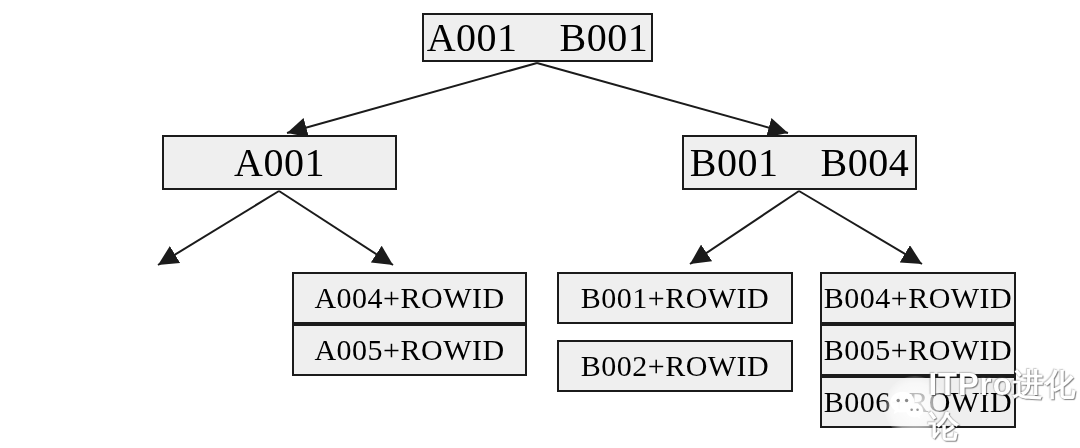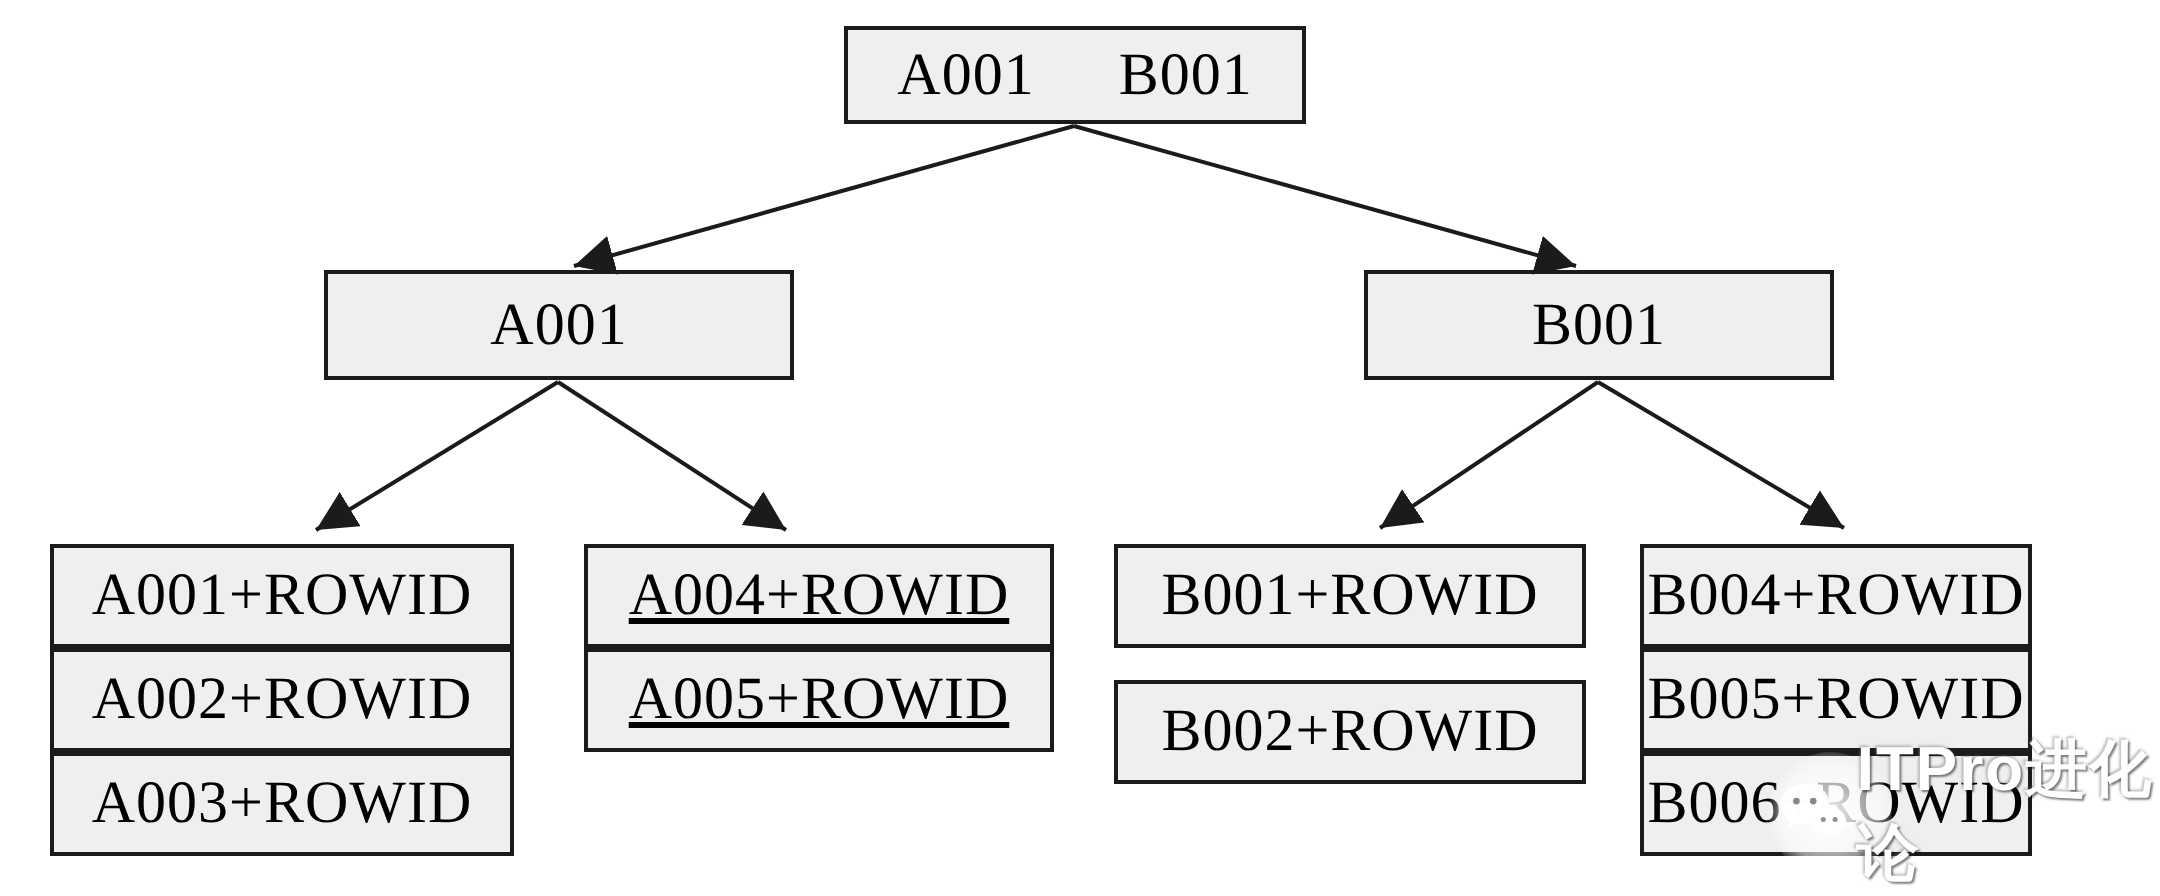--- a/index.html
+++ b/index.html
@@ -25,21 +25,21 @@
     background: #efefef;
     border: 2px solid #1b1b1b;
     display: flex;
     align-items: center;
     justify-content: center;
     z-index: 1;
   }
   .keys {
     display: flex;
     gap: 42px;
-    font-size: 30px;
+    font-size: 40px;
     line-height: 1;
     letter-spacing: 0.5px;
   }
   .leaf-stack {
     position: absolute;
     display: flex;
     flex-direction: column;
     z-index: 1;
   }
   .leaf-row {
@@ -50,21 +50,21 @@
     display: flex;
     align-items: center;
     justify-content: center;
     font-size: 30px;
     letter-spacing: 0.5px;
   }
   #root      { left: 422px; top: 13px;  width: 231px; height: 49px; }
   #int-left  { left: 162px; top: 135px; width: 235px; height: 55px; }
   #int-right { left: 682px; top: 135px; width: 235px; height: 55px; }
   #leaf-0 { left: 25px;  top: 272px; width: 232px; }
-  #leaf-1 { left: 292px; top: 272px; width: 235px; text-decoration: underline; }
+  #leaf-1 { left: 292px; top: 272px; width: 235px; }
   #leaf-2 { left: 557px; top: 272px; width: 236px; gap: 16px; }
   #leaf-3 { left: 820px; top: 272px; width: 196px; }
   .watermark {
     position: absolute;
     left: 886px; top: 380px;
     height: 52px;
     display: flex;
     align-items: center;
     z-index: 3;
     pointer-events: none;
@@ -117,28 +117,24 @@
   </div>
 
   <div id="int-left" class="node">
     <div class="keys">
       <span>A001</span>
     </div>
   </div>
   <div id="int-right" class="node">
     <div class="keys">
       <span>B001</span>
+      <span>B004</span>
     </div>
   </div>
 
-  <div id="leaf-0" class="leaf-stack">
-    <div class="leaf-row">A001+ROWID</div>
-    <div class="leaf-row">A002+ROWID</div>
-    <div class="leaf-row">A003+ROWID</div>
-  </div>
   <div id="leaf-1" class="leaf-stack">
     <div class="leaf-row">A004+ROWID</div>
     <div class="leaf-row">A005+ROWID</div>
   </div>
   <div id="leaf-2" class="leaf-stack">
     <div class="leaf-row">B001+ROWID</div>
     <div class="leaf-row">B002+ROWID</div>
   </div>
   <div id="leaf-3" class="leaf-stack">
     <div class="leaf-row">B004+ROWID</div>

